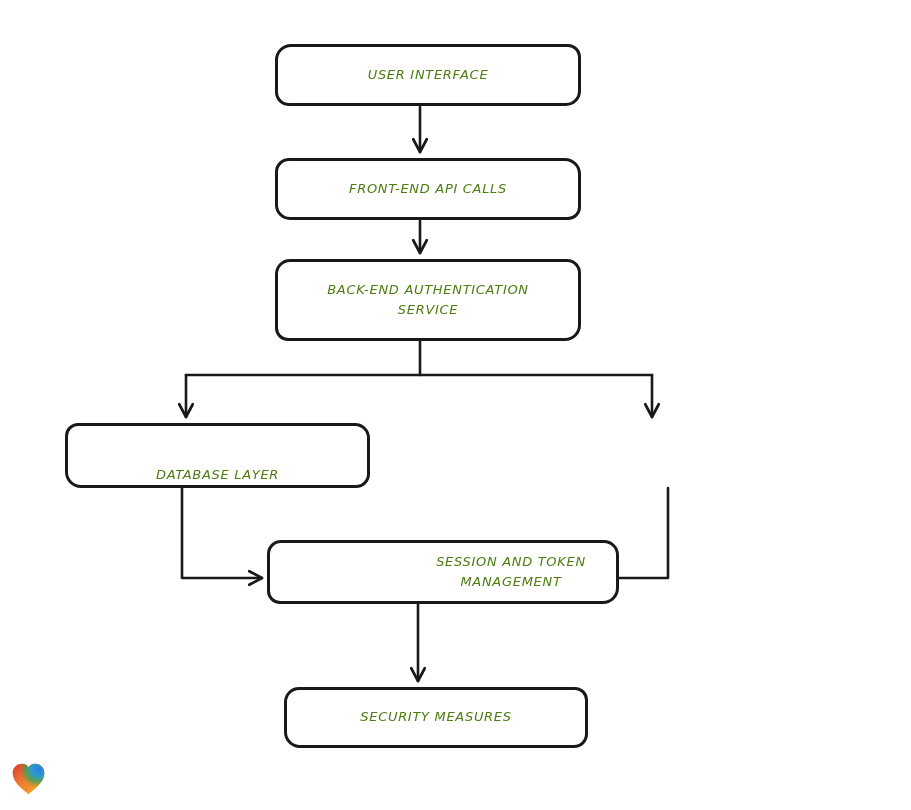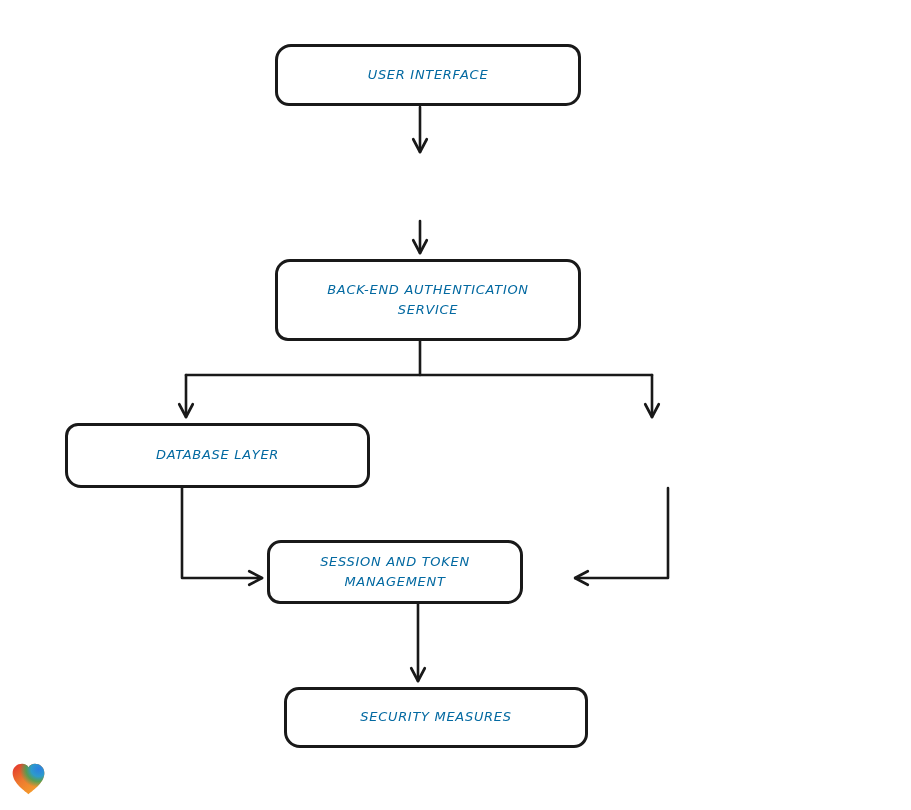--- a/index.html
+++ b/index.html
@@ -24,30 +24,30 @@
     display: flex;
     align-items: center;
     justify-content: center;
     text-align: center;
   }
   .node-label {
     font-style: italic;
     font-size: 13px;
     letter-spacing: 0.7px;
     line-height: 1.55;
-    color: #0369a1;
+    color: #4d7c0f;
     text-transform: uppercase;
   }
   
   .n-ui        { left:275px; top:44px;  width:306px; height:62px; border-radius:16px 13px 15px 14px; }
   .n-frontend  { left:275px; top:158px; width:306px; height:62px; border-radius:14px 16px 13px 15px; }
   .n-backend   { left:275px; top:259px; width:306px; height:82px; border-radius:15px 14px 16px 13px; }
-  .n-database  { left:65px;  top:423px; width:305px; height:65px; border-radius:13px 15px 14px 16px; }
+  .n-database  { left:65px;  top:423px; width:305px; height:65px; border-radius:13px 15px 14px 16px;align-items:flex-end; }
   .n-thirdparty{ left:452px; top:423px; width:306px; height:65px; border-radius:16px 14px 13px 15px; }
-  .n-session   { left:267px; top:540px; width:256px; height:64px; border-radius:14px 15px 16px 13px; }
+  .n-session   { left:267px; top:540px; width:352px; height:64px; border-radius:14px 15px 16px 13px;justify-content:flex-end; }
   .n-security  { left:268px; top:687px; width:304px; height:61px; border-radius:15px 13px 14px 16px;margin-left:16px; }
   .n-backend .node-label { max-width: 250px; font-style: italic; }
   .n-session .node-label { max-width: 210px; }
   .logo-heart {
     position: absolute;
     left: 10px;
     top: 762px;
     width: 37px;
     height: 34px;
     cursor: pointer;
@@ -74,20 +74,23 @@
       <path d="M182 488 L182 578 L262 578" marker-end="url(#arrowV)"></path>
       <path d="M668 488 L668 578 L575 578" marker-end="url(#arrowV)"></path>
       <path d="M418 604 L418 681" marker-end="url(#arrowV)"></path>
     </g>
   </svg>
 
   <div class="node n-ui">
     <span class="node-label">USER INTERFACE</span>
   </div>
 
+  <div class="node n-frontend">
+    <span class="node-label">FRONT-END API CALLS</span>
+  </div>
 
   <div class="node n-backend">
     <span class="node-label">BACK-END AUTHENTICATION SERVICE</span>
   </div>
 
   <div class="node n-database">
     <span class="node-label">DATABASE LAYER</span>
   </div>
 
 

